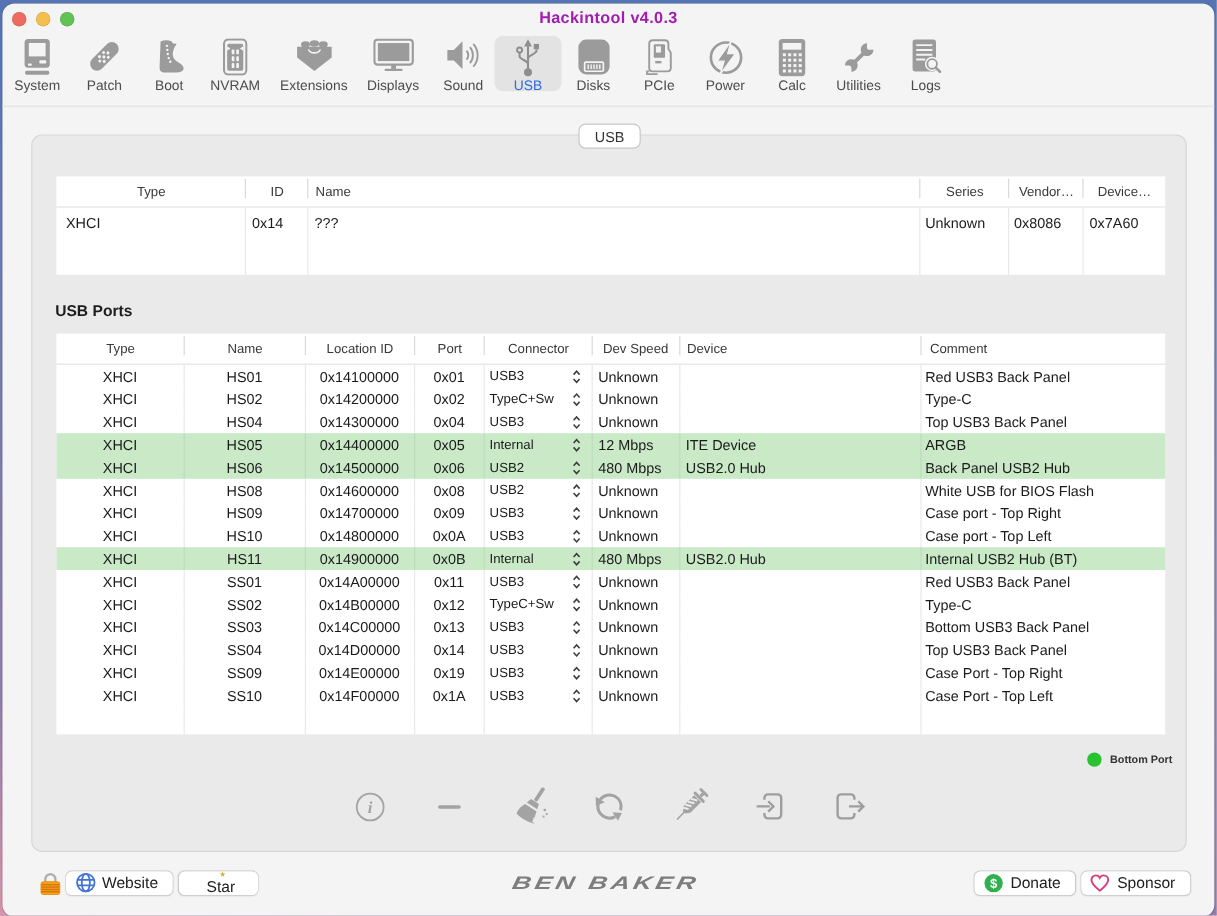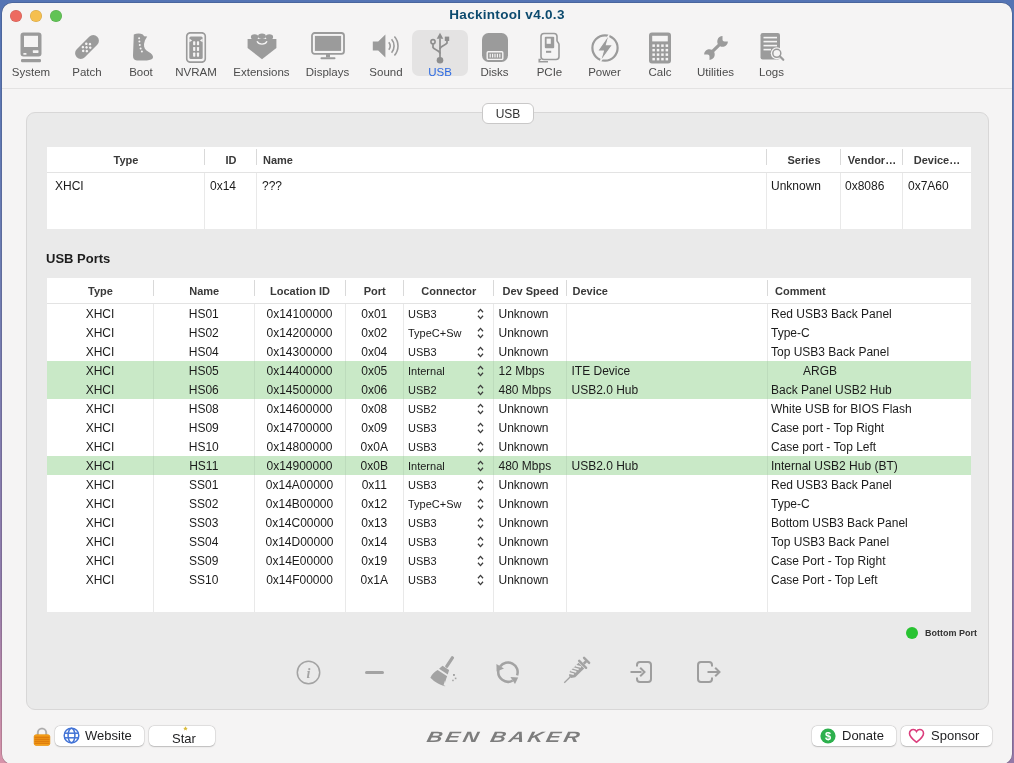--- a/index.html
+++ b/index.html
@@ -28,21 +28,21 @@
   background:#eaeaea; border:1px solid #d8d7d7; border-radius:9px;
 }
 .usbtab {
   position:absolute; left:482px; top:103px; width:52px; height:21px;
   background:#ffffff; border:1px solid #c9c8c8; border-radius:6px;
   font-size:12px; color:#333; text-align:center; line-height:21px;
 }
 
 .tbl { position:absolute; background:#fff; }
 .hdr { display:grid; font-size:11px; color:#393939; border-bottom:1px solid #e3e3e3; }
-.hdr > div { position:relative; display:flex; align-items:center; justify-content:center;font-weight:bold; }
+.hdr > div { position:relative; display:flex; align-items:center; justify-content:center; }
 .hdr > div::after { content:''; position:absolute; right:0; top:2px; bottom:7px; width:1px; background:#d9d9d9; }
 .hdr > div:last-child::after { display:none; }
 .hdr > div.l { justify-content:flex-start; }
 .row { display:grid; font-size:12px; color:#1b1b1b; }
 .row > div { border-right:1px solid #e9e9e9; display:flex; align-items:center; justify-content:center; white-space:nowrap; overflow:hidden; }
 .row > div:last-child { border-right:none; }
 .row > div.l { justify-content:flex-start; }
 .grn { background:#c9e9c7; }
 .prow { grid-template-columns:107px 100.5px 91px 58.5px 89.5px 73px 201.5px 203px; height:19px; }
 .grn > div { border-right-color:#bddcbc; }
@@ -57,21 +57,21 @@
 }
 </style>
 </head>
 <body>
 <div class="window"></div>
 
 <div class="tl" style="left:10px; background:#ed6b60;"></div>
 <div class="tl" style="left:30px; background:#f5bf4f;"></div>
 <div class="tl" style="left:50px; background:#61c355;"></div>
 
-<div class="abs" style="left:0;width:1014px;top:7px;text-align:center;font-size:13.5px;font-weight:bold;letter-spacing:0.3px;color:#0c4a6e;">Hackintool v4.0.3</div>
+<div class="abs" style="left:0;width:1014px;top:7px;text-align:center;font-size:13.5px;font-weight:bold;letter-spacing:0.3px;color:#a21caf;">Hackintool v4.0.3</div>
 
 <div class="abs" style="left:2px;width:1010px;top:88px;height:1px;background:#e3e2e2;"></div>
 
 <div class="abs" style="left:412px;top:30px;width:56px;height:46px;background:#e4e3e3;border-radius:7px;"></div>
 
 <div class="tbitem" style="left:-4px;width:70px;">
 <svg width="22" height="31" viewBox="0 0 22 31">
       <rect x="0.5" y="0.5" width="21" height="24" rx="3" fill="#9b9b9b"></rect>
       <rect x="4" y="3.8" width="14" height="11.2" fill="#f5f4f4"></rect>
       <rect x="12.8" y="18.2" width="5.7" height="2.7" rx="0.6" fill="#f5f4f4"></rect>
@@ -352,21 +352,21 @@
       <div>XHCI</div>
       <div>HS05</div>
       <div>0x14400000</div>
       <div>0x05</div>
       <div class="l conn" style="padding-left:4px;">Internal<svg class="st" width="7" height="12" viewBox="0 0 7 12">
           <path d="M1,4.2 L3.5,1.4 6,4.2" fill="none" stroke="#3c3c3c" stroke-width="1.3"></path>
           <path d="M1,7.8 L3.5,10.6 6,7.8" fill="none" stroke="#3c3c3c" stroke-width="1.3"></path>
         </svg></div>
       <div class="l" style="padding-left:5px;">12 Mbps</div>
       <div class="l" style="padding-left:5px;">ITE Device</div>
-      <div class="l" style="padding-left:3px;margin-left:32px;">ARGB</div>
+      <div class="l" style="padding-left:3px;">ARGB</div>
     </div>
 <div class="row prow grn">
       <div>XHCI</div>
       <div>HS06</div>
       <div>0x14500000</div>
       <div>0x06</div>
       <div class="l conn" style="padding-left:4px;">USB2<svg class="st" width="7" height="12" viewBox="0 0 7 12">
           <path d="M1,4.2 L3.5,1.4 6,4.2" fill="none" stroke="#3c3c3c" stroke-width="1.3"></path>
           <path d="M1,7.8 L3.5,10.6 6,7.8" fill="none" stroke="#3c3c3c" stroke-width="1.3"></path>
         </svg></div>

